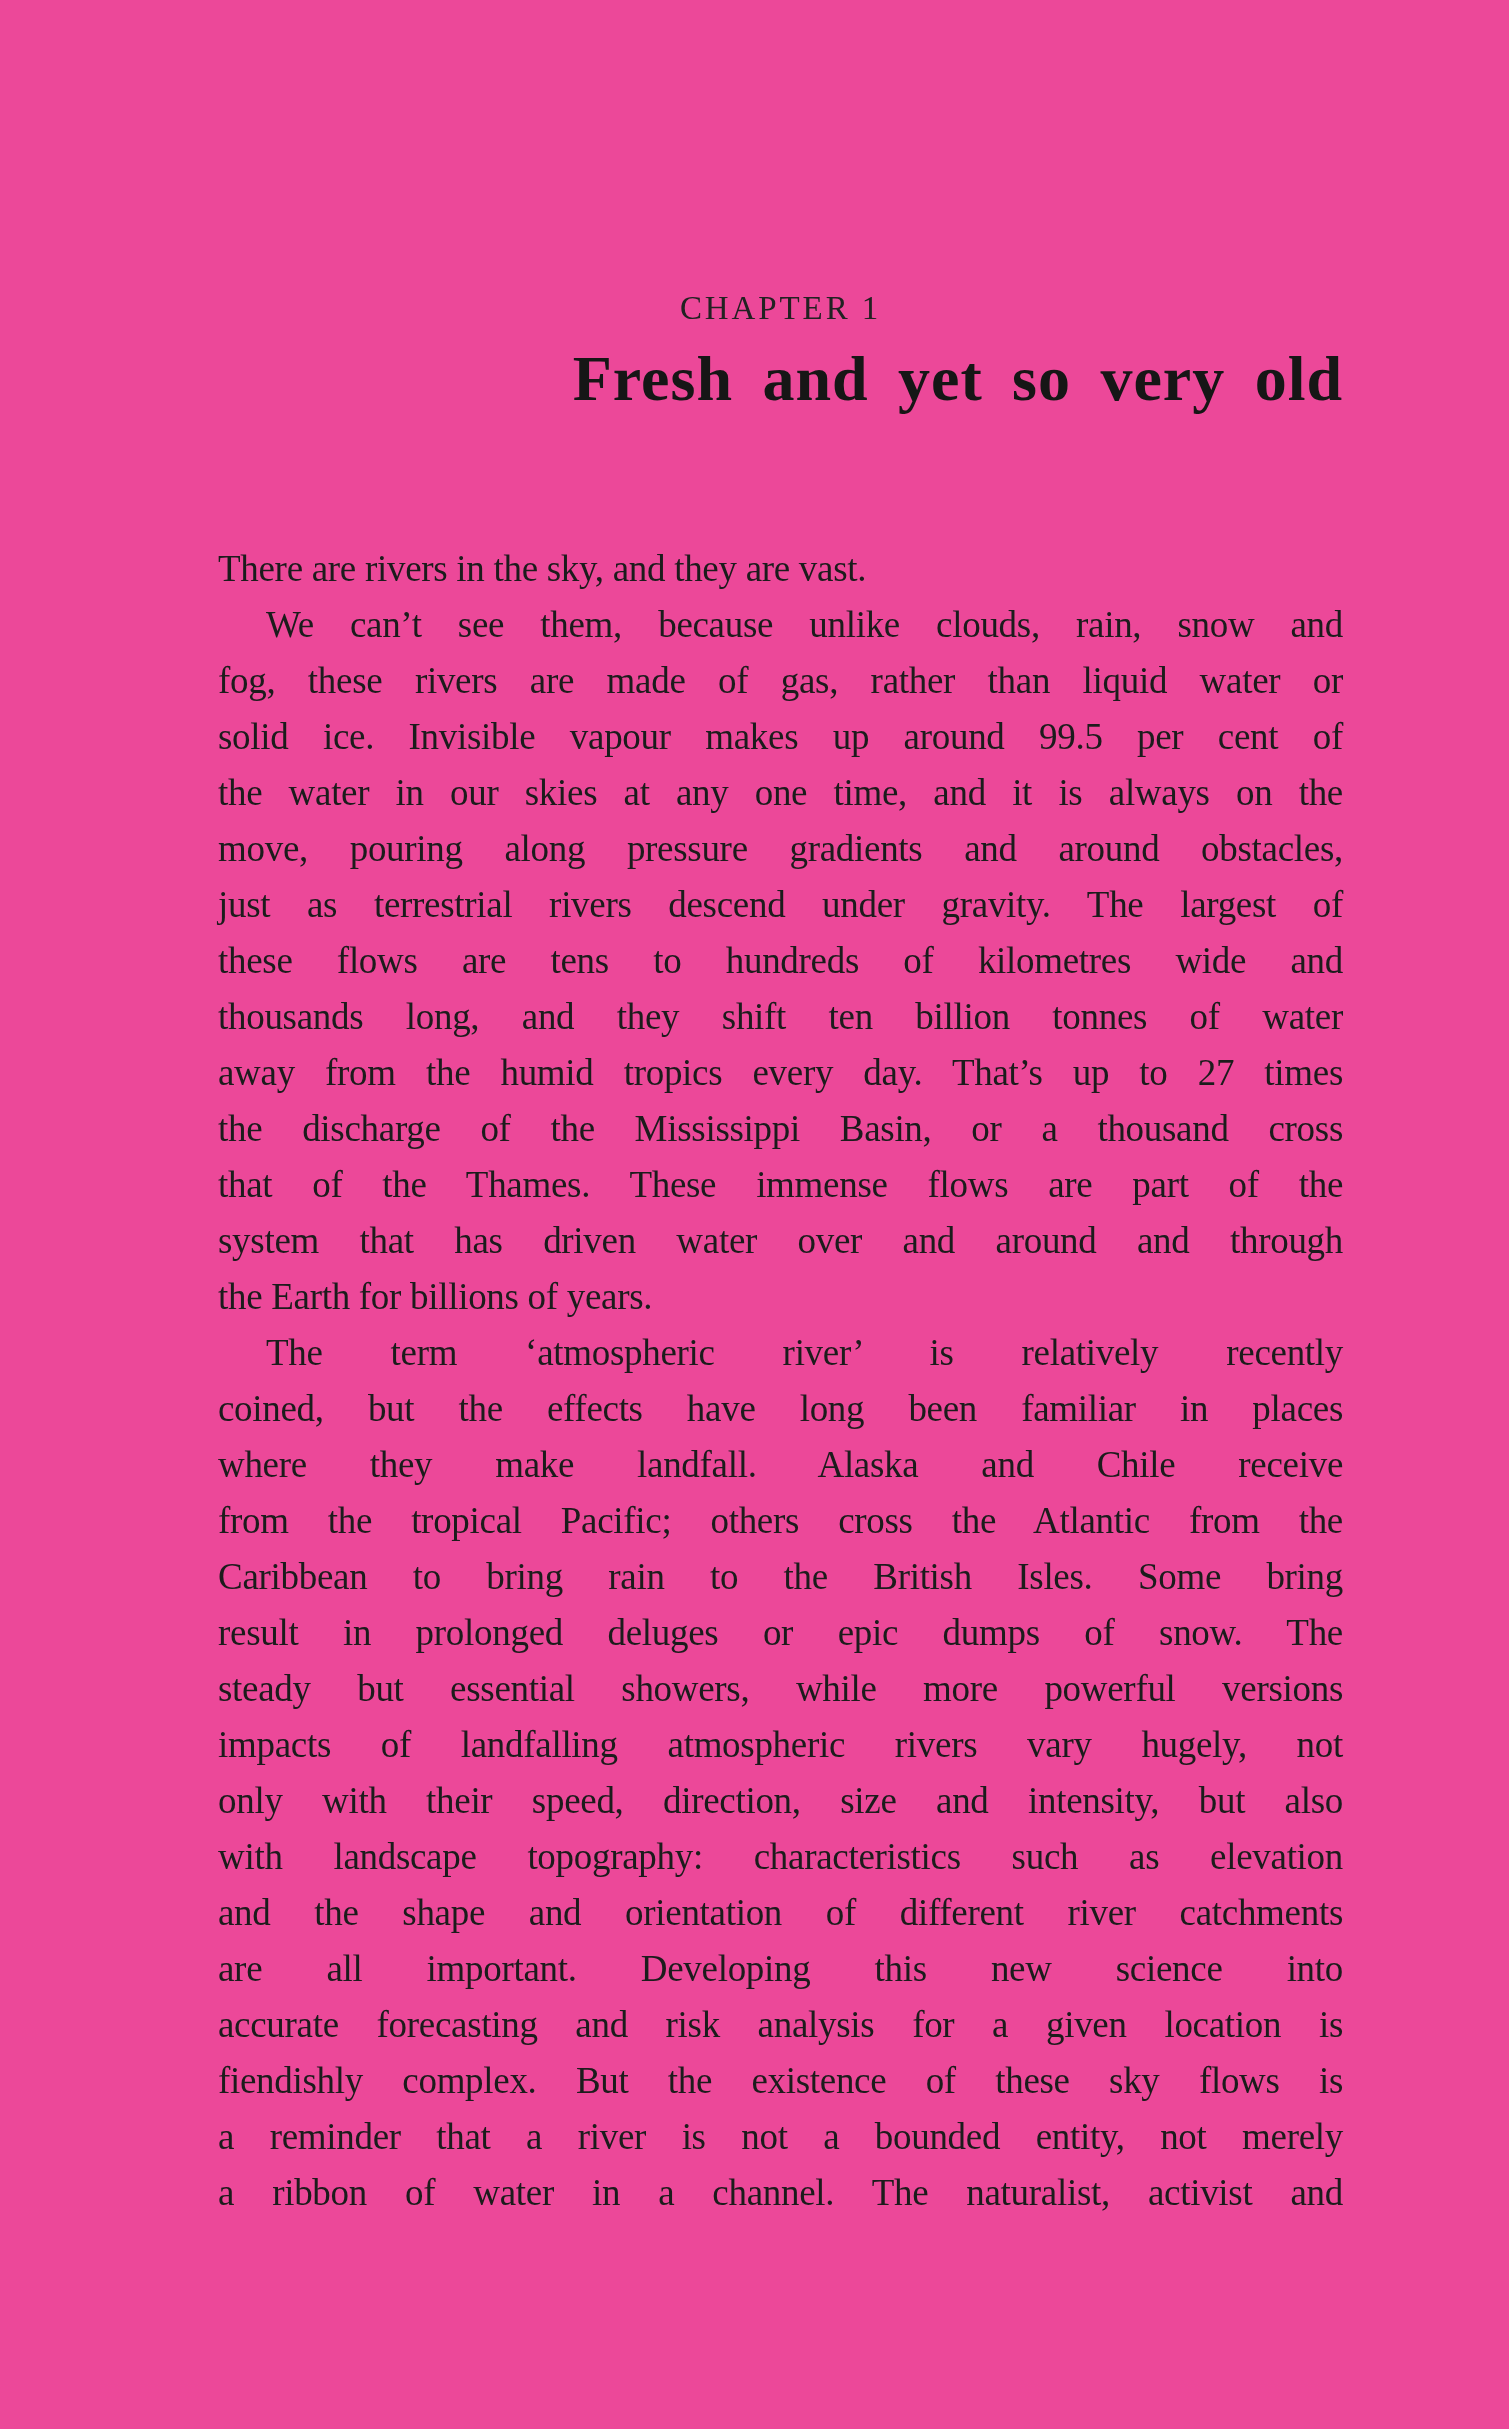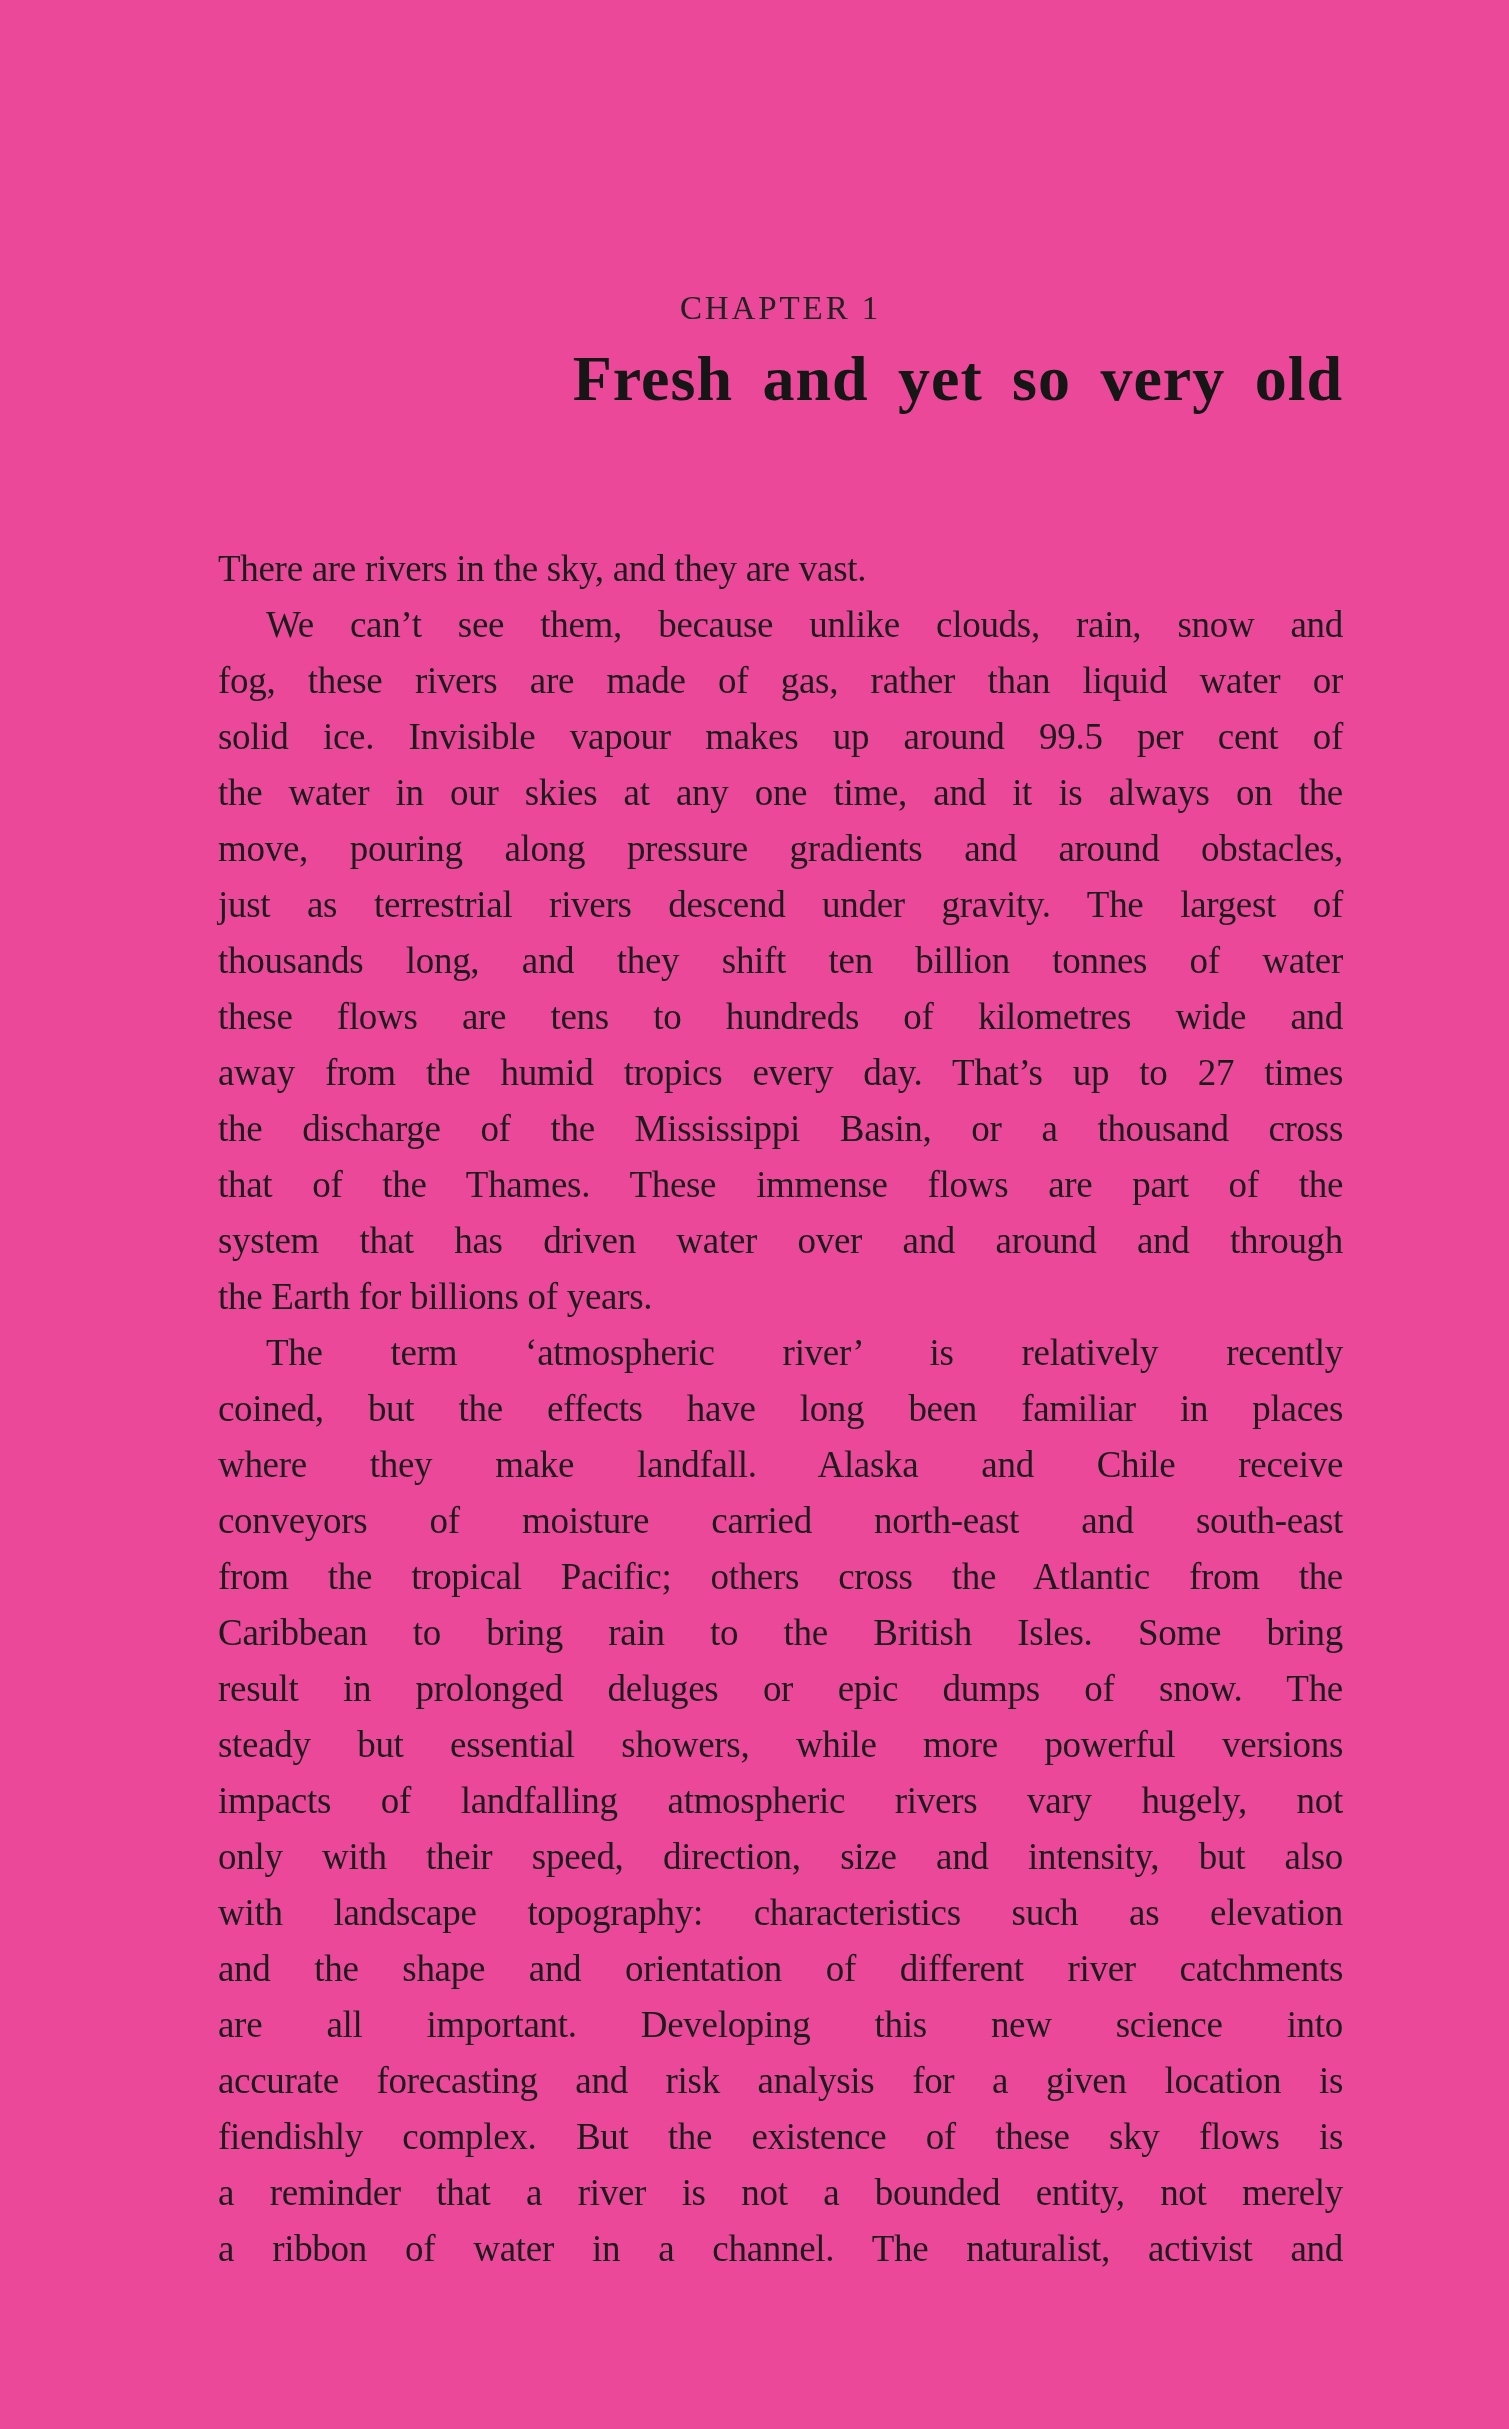--- a/index.html
+++ b/index.html
@@ -70,31 +70,30 @@
   <div class="chapter-label">CHAPTER 1</div>
   <h1 class="chapter-title" style="margin:0; font-size:64px;">Fresh and yet so very old</h1>
   <div class="body-text">
       <div class="line ragged">There are rivers in the sky, and they are vast.</div>
       <div class="line indent">We can’t see them, because unlike clouds, rain, snow and</div>
       <div class="line">fog, these rivers are made of gas, rather than liquid water or</div>
       <div class="line">solid ice. Invisible vapour makes up around 99.5 per cent of</div>
       <div class="line">the water in our skies at any one time, and it is always on the</div>
       <div class="line">move, pouring along pressure gradients and around obstacles,</div>
       <div class="line">just as terrestrial rivers descend under gravity. The largest of</div>
+      <div class="line">these flows are tens to hundreds of kilometres wide and</div>
       <div class="line">thousands long, and they shift ten billion tonnes of water</div>
-      <div class="line">these flows are tens to hundreds of kilometres wide and</div>
       <div class="line">away from the humid tropics every day. That’s up to 27 times</div>
       <div class="line">the discharge of the Mississippi Basin, or a thousand cross</div>
       <div class="line">that of the Thames. These immense flows are part of the</div>
       <div class="line">system that has driven water over and around and through</div>
       <div class="line ragged">the Earth for billions of years.</div>
       <div class="line indent">The term ‘atmospheric river’ is relatively recently</div>
       <div class="line">coined, but the effects have long been familiar in places</div>
       <div class="line">where they make landfall. Alaska and Chile receive</div>
-      <div class="line">conveyors of moisture carried north-east and south-east</div>
       <div class="line">from the tropical Pacific; others cross the Atlantic from the</div>
       <div class="line">Caribbean to bring rain to the British Isles. Some bring</div>
       <div class="line">result in prolonged deluges or epic dumps of snow. The</div>
       <div class="line">steady but essential showers, while more powerful versions</div>
       <div class="line">impacts of landfalling atmospheric rivers vary hugely, not</div>
       <div class="line">only with their speed, direction, size and intensity, but also</div>
       <div class="line">with landscape topography: characteristics such as elevation</div>
       <div class="line">and the shape and orientation of different river catchments</div>
       <div class="line">are all important. Developing this new science into</div>
       <div class="line">accurate forecasting and risk analysis for a given location is</div>

